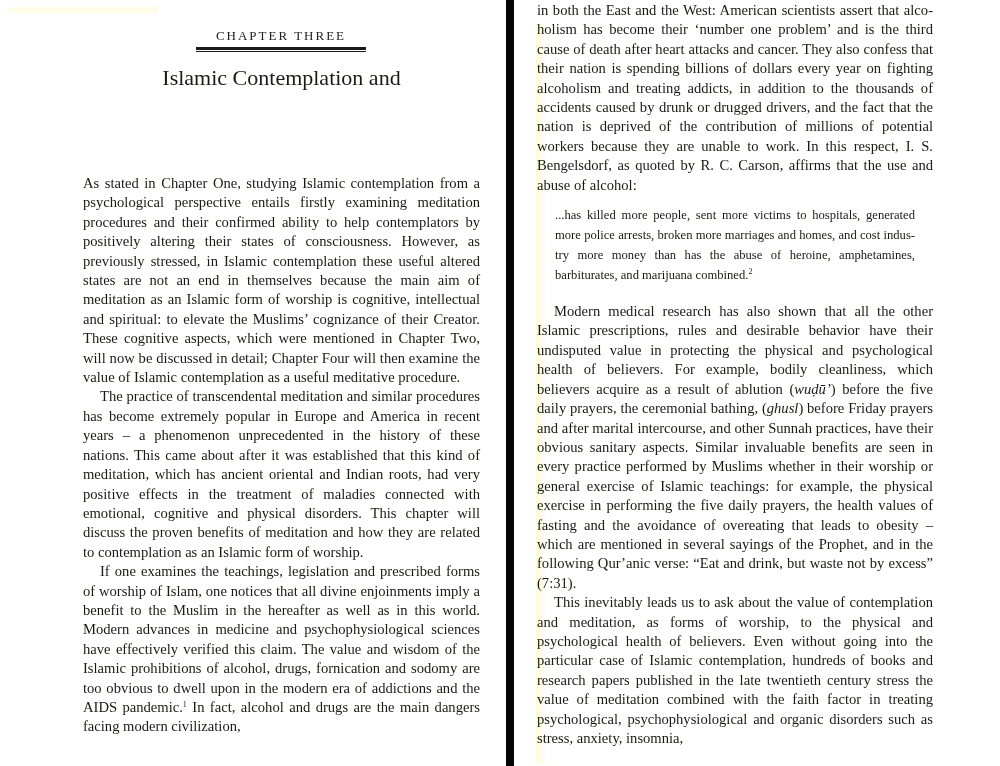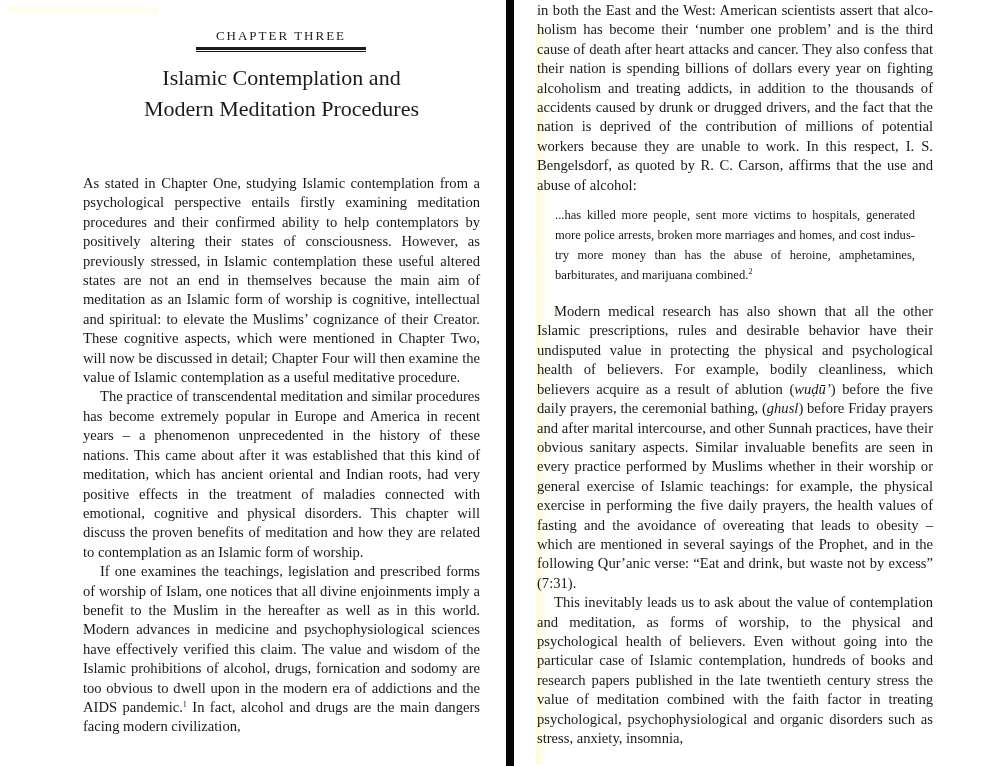--- a/index.html
+++ b/index.html
@@ -56,21 +56,20 @@
 </head>
 <body>
 
 <div id="left-page" class="page">
   <div class="scan-tint-top"></div>
   <div class="chapter-label">CHAPTER THREE</div>
   <div class="rule-thick"></div>
   <div class="rule-thin"></div>
   <h1 class="chapter-title">
     <span>Islamic Contemplation and</span><br>
-    <span>Modern Meditation Procedures</span>
   </h1>
   <div id="left-body" class="body-text">
     <p class="first">As stated in Chapter One, studying Islamic contemplation from a psy­chological perspective entails firstly examining meditation procedures and their confirmed ability to help contemplators by positively altering their states of consciousness. However, as previously stressed, in Islamic contemplation these useful altered states are not an end in themselves because the main aim of meditation as an Islamic form of worship is cognitive, intellectual and spiritual: to elevate the Muslims’ cognizance of their Creator. These cognitive aspects, which were men­tioned in Chapter Two, will now be discussed in detail; Chapter Four will then examine the value of Islamic contemplation as a useful medi­tative procedure.</p>
     <p class="indent">The practice of transcendental meditation and similar procedures has become extremely popular in Europe and America in recent years – a phenomenon unprecedented in the history of these nations. This came about after it was established that this kind of meditation, which has ancient oriental and Indian roots, had very positive effects in the treatment of maladies connected with emotional, cognitive and physical disorders. This chapter will discuss the proven benefits of meditation and how they are related to contemplation as an Islamic form of worship.</p>
     <p class="indent"><span>If one examines the teachings, legislation and prescribed forms of worship of Islam, one notices that all divine enjoinments imply a bene­fit to the Muslim in the hereafter as well as in this world. Modern advances in medicine and psychophysiological sciences have effecti­vely verified this claim. The value and wisdom of the Islamic prohi­bitions of alcohol, drugs, fornication and sodomy are too obvious to dwell upon in the modern era of addictions and the AIDS pandemic.</span><sup class="fn">1</sup><span> In fact, alcohol and drugs are the main dangers facing modern civilization,</span></p>
   </div>
 </div>
 
 <div class="divider"></div>
 

